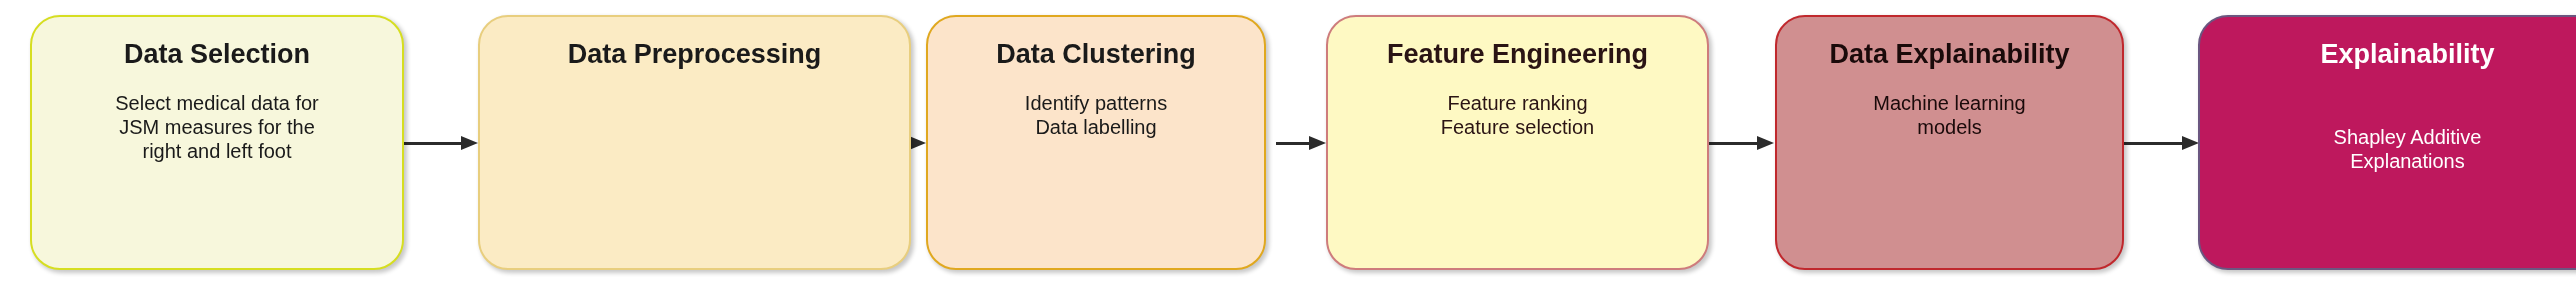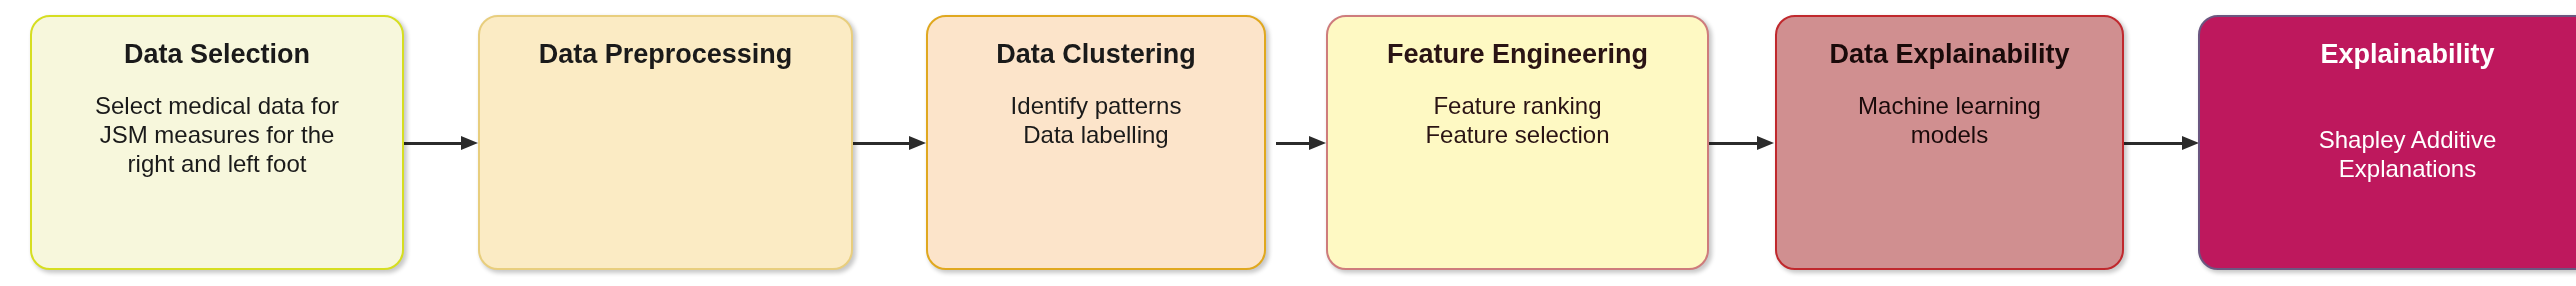--- a/index.html
+++ b/index.html
@@ -5,35 +5,35 @@
   html,body{margin:0;padding:0;}
   body{
     width:2576px;height:287px;background:#ffffff;
     font-family:"Liberation Sans", sans-serif;
     overflow:hidden;
   }
   #canvas{position:relative;width:2576px;height:287px;}
 
   .node{
     position:absolute;top:15px;height:255px;
-    border-radius:20px;
+    border-radius:30px;
     box-sizing:border-box;
     display:flex;flex-direction:column;
     align-items:center;
     box-shadow:2.3px 2.9px 4px rgba(0,0,0,0.22);
   }
   .node-title{
     font-size:27px;font-weight:bold;
     line-height:1.1;
     text-align:center;
     margin-top:23px;
     white-space:nowrap;
   }
   .node-desc{
-    font-size:24px;font-weight:normal;
+    font-size:20px;font-weight:normal;
     line-height:1.22;
     text-align:center;
     margin-top:21px;
     padding:0 8px;
     white-space:pre-line;
   }
 
   .arrow{
     position:absolute;height:15px;
     top:136px;
@@ -73,21 +73,21 @@
     <div class="arrow" style="left: 2124px; width: 75px;">
       <div class="shaft" style="width: 58px; background: rgb(43, 43, 43);"></div>
       <div class="head" style="border-left-color: rgb(43, 43, 43);"></div>
     </div>
     <div class="node" style="left: 30px; width: 374px; background: rgb(247, 247, 220); border: 2.9px solid rgb(214, 222, 33); color: rgb(26, 26, 26);">
       <div class="node-title">Data Selection</div>
       <div class="node-desc">Select medical data for
 JSM measures for the
 right and left foot</div>
     </div>
-    <div class="node" style="left: 478px; width: 375px; background: rgb(251, 235, 196); border: 2.9px solid rgb(232, 206, 126); color: rgb(26, 26, 26); align-items: center;">
+    <div class="node" style="left: 478px; width: 433px; background: rgb(251, 235, 196); border: 2.9px solid rgb(232, 206, 126); color: rgb(26, 26, 26); align-items: center;">
       <div class="node-title">Data Preprocessing</div>
     </div>
     <div class="node" style="left: 926px; width: 340px; background: rgb(252, 228, 202); border: 2.9px solid rgb(224, 168, 31); color: rgb(26, 26, 26);">
       <div class="node-title">Data Clustering</div>
       <div class="node-desc">Identify patterns
 Data labelling</div>
     </div>
     <div class="node" style="left: 1326px; width: 383px; background: #fef9c3; border: 2.9px solid rgb(206, 124, 124); color: rgb(42, 20, 20);">
       <div class="node-title">Feature Engineering</div>
       <div class="node-desc">Feature ranking

